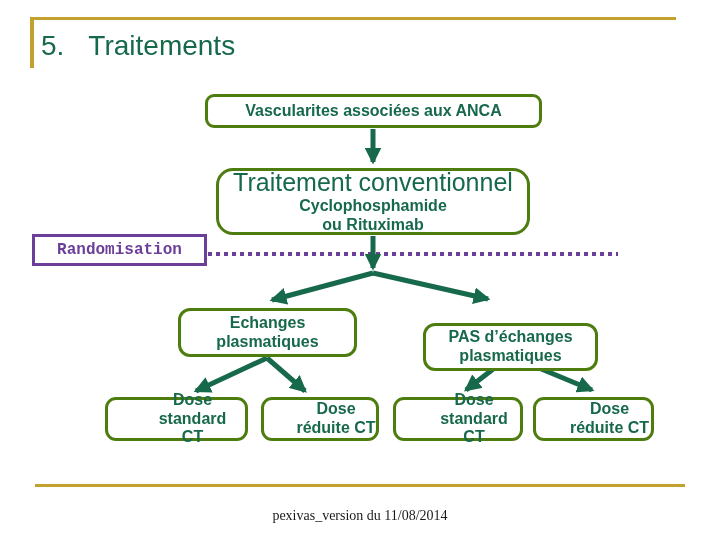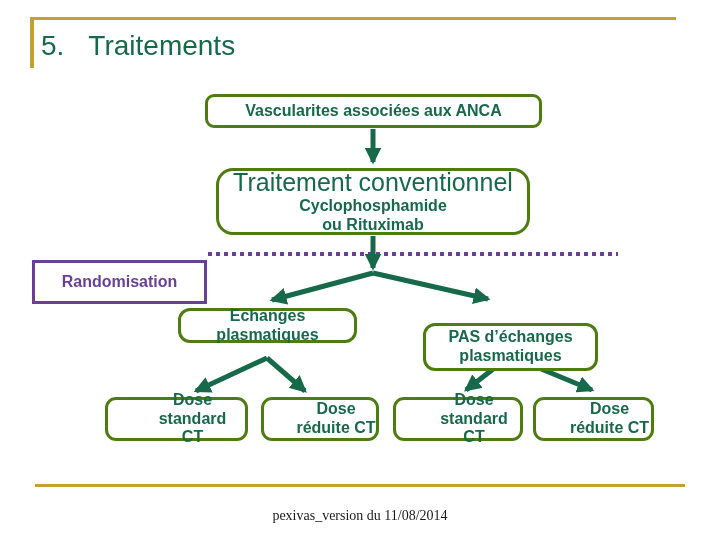--- a/index.html
+++ b/index.html
@@ -70,29 +70,30 @@
     left: 216px; top: 168px;
     width: 314px; height: 67px;
     border-radius: 17px;
   }
   .node-conv .conv-line1 {
     font-weight: normal;
     font-size: 25px;
     line-height: 1.15;
   }
   .node-random {
-    left: 32px; top: 260px;
-    width: 175px; height: 44px;
+    left: 32px; top: 234px;
+    width: 175px; height: 32px;
     border-radius: 0;
     border-color: #6B3E98;
     color: #6B3E98;
+    font-family: Liberation Mono, monospace;
   }
   .node-branch-0 {
     left: 178px; top: 308px;
-    width: 179px; height: 35px;
+    width: 179px; height: 49px;
     border-radius: 12px;
   }
   .node-branch-1 {
     left: 423px; top: 323px;
     width: 175px; height: 48px;
     border-radius: 12px;
   }
   .node-leaf { top: 397px; height: 44px; border-radius: 11px; padding-left: 32px; }
   .node-leaf-0 { left: 105px; width: 143px; }
   .node-leaf-1 { left: 261px; width: 118px; }

